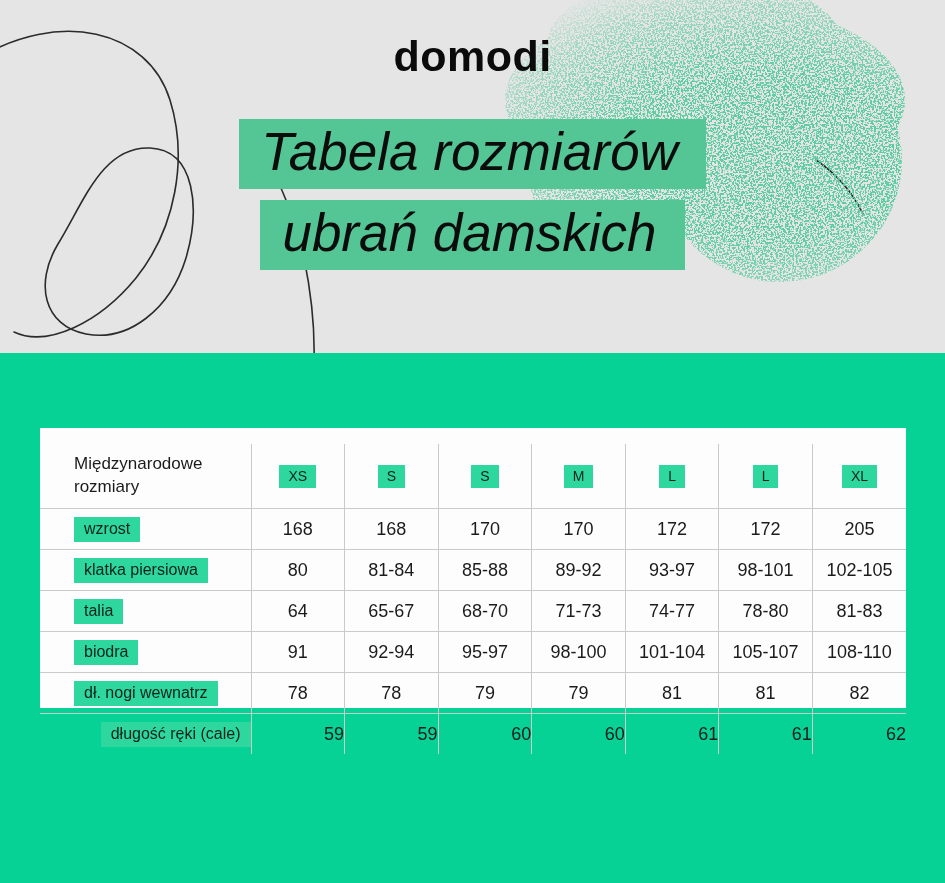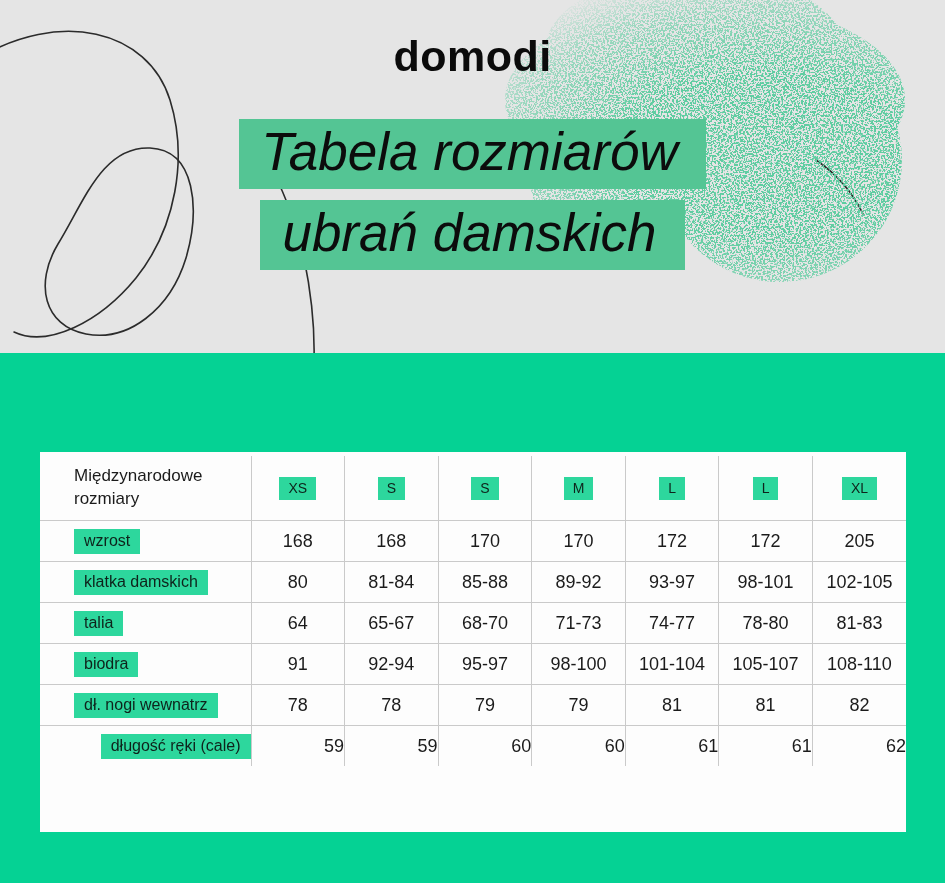--- a/index.html
+++ b/index.html
@@ -21,22 +21,22 @@
     display:flex; flex-direction:column; align-items:center; gap:11px;margin-top:13px;
   }
   .hl {
     display:inline-block; background:var(--highlight-green,#54c594);
     color:#0c0c0c; font-style:italic; font-weight:500;
     font-size:53px; line-height:1.06; padding:5px 28px 9px 22px;
   }
   
   .band { position:absolute; left:0; top:353px; width:945px; height:530px; background:var(--band-green,#05d294); }
   .card {
-    position:absolute; left:40px; top:75px; width:866px; height:380px;
-    background:#fdfdfd; box-sizing:border-box; padding-top:4px;margin-top:24px;
+    position:absolute; left:40px; top:75px; width:866px; height:280px;
+    background:#fdfdfd; box-sizing:border-box; padding-top:16px;
   }
   table { width:100%; border-collapse:collapse; table-layout:fixed; }
   col.label-col { width:211px; }
   th, td {
     padding:0; margin:0; text-align:center; vertical-align:middle;
     font-weight:400; color:#1b1b1b;
   }
   thead th { height:64px; border-bottom:1px solid var(--line-gray,#cacaca); font-weight:400; }
   tbody td { height:40px; border-bottom:1px solid var(--line-gray,#cacaca); font-size:18px; }
   tbody tr:last-child td { border-bottom:none;text-align:right; }
@@ -137,21 +137,21 @@
             <td class="label-cell"><span class="row-tag">wzrost</span></td>
             <td>168</td>
             <td>168</td>
             <td>170</td>
             <td>170</td>
             <td>172</td>
             <td>172</td>
             <td>205</td>
           </tr>
           <tr>
-            <td class="label-cell"><span class="row-tag">klatka damskich</span></td>
+            <td class="label-cell"><span class="row-tag">klatka piersiowa</span></td>
             <td>80</td>
             <td>81-84</td>
             <td>85-88</td>
             <td>89-92</td>
             <td>93-97</td>
             <td>98-101</td>
             <td>102-105</td>
           </tr>
           <tr>
             <td class="label-cell"><span class="row-tag">talia</span></td>

